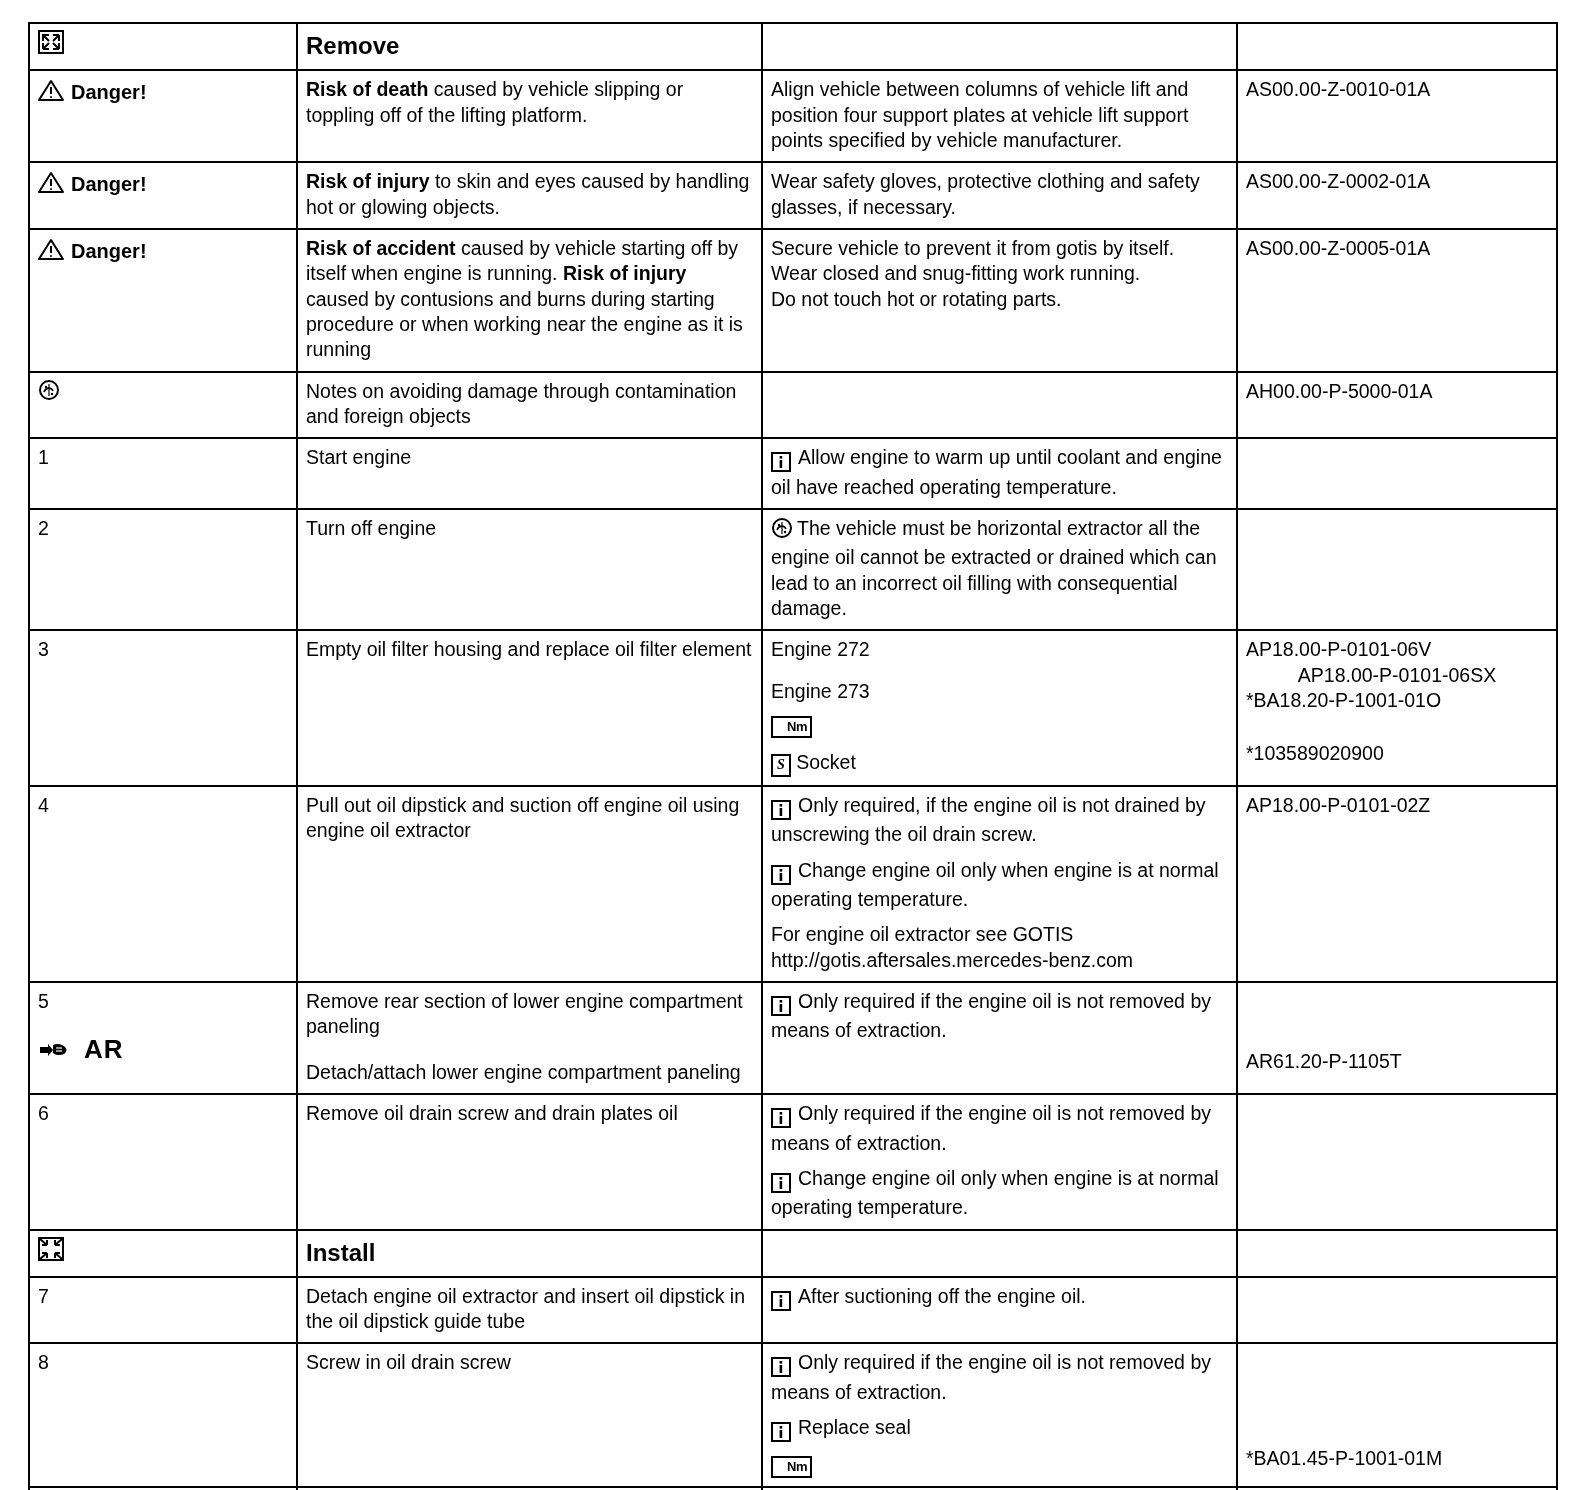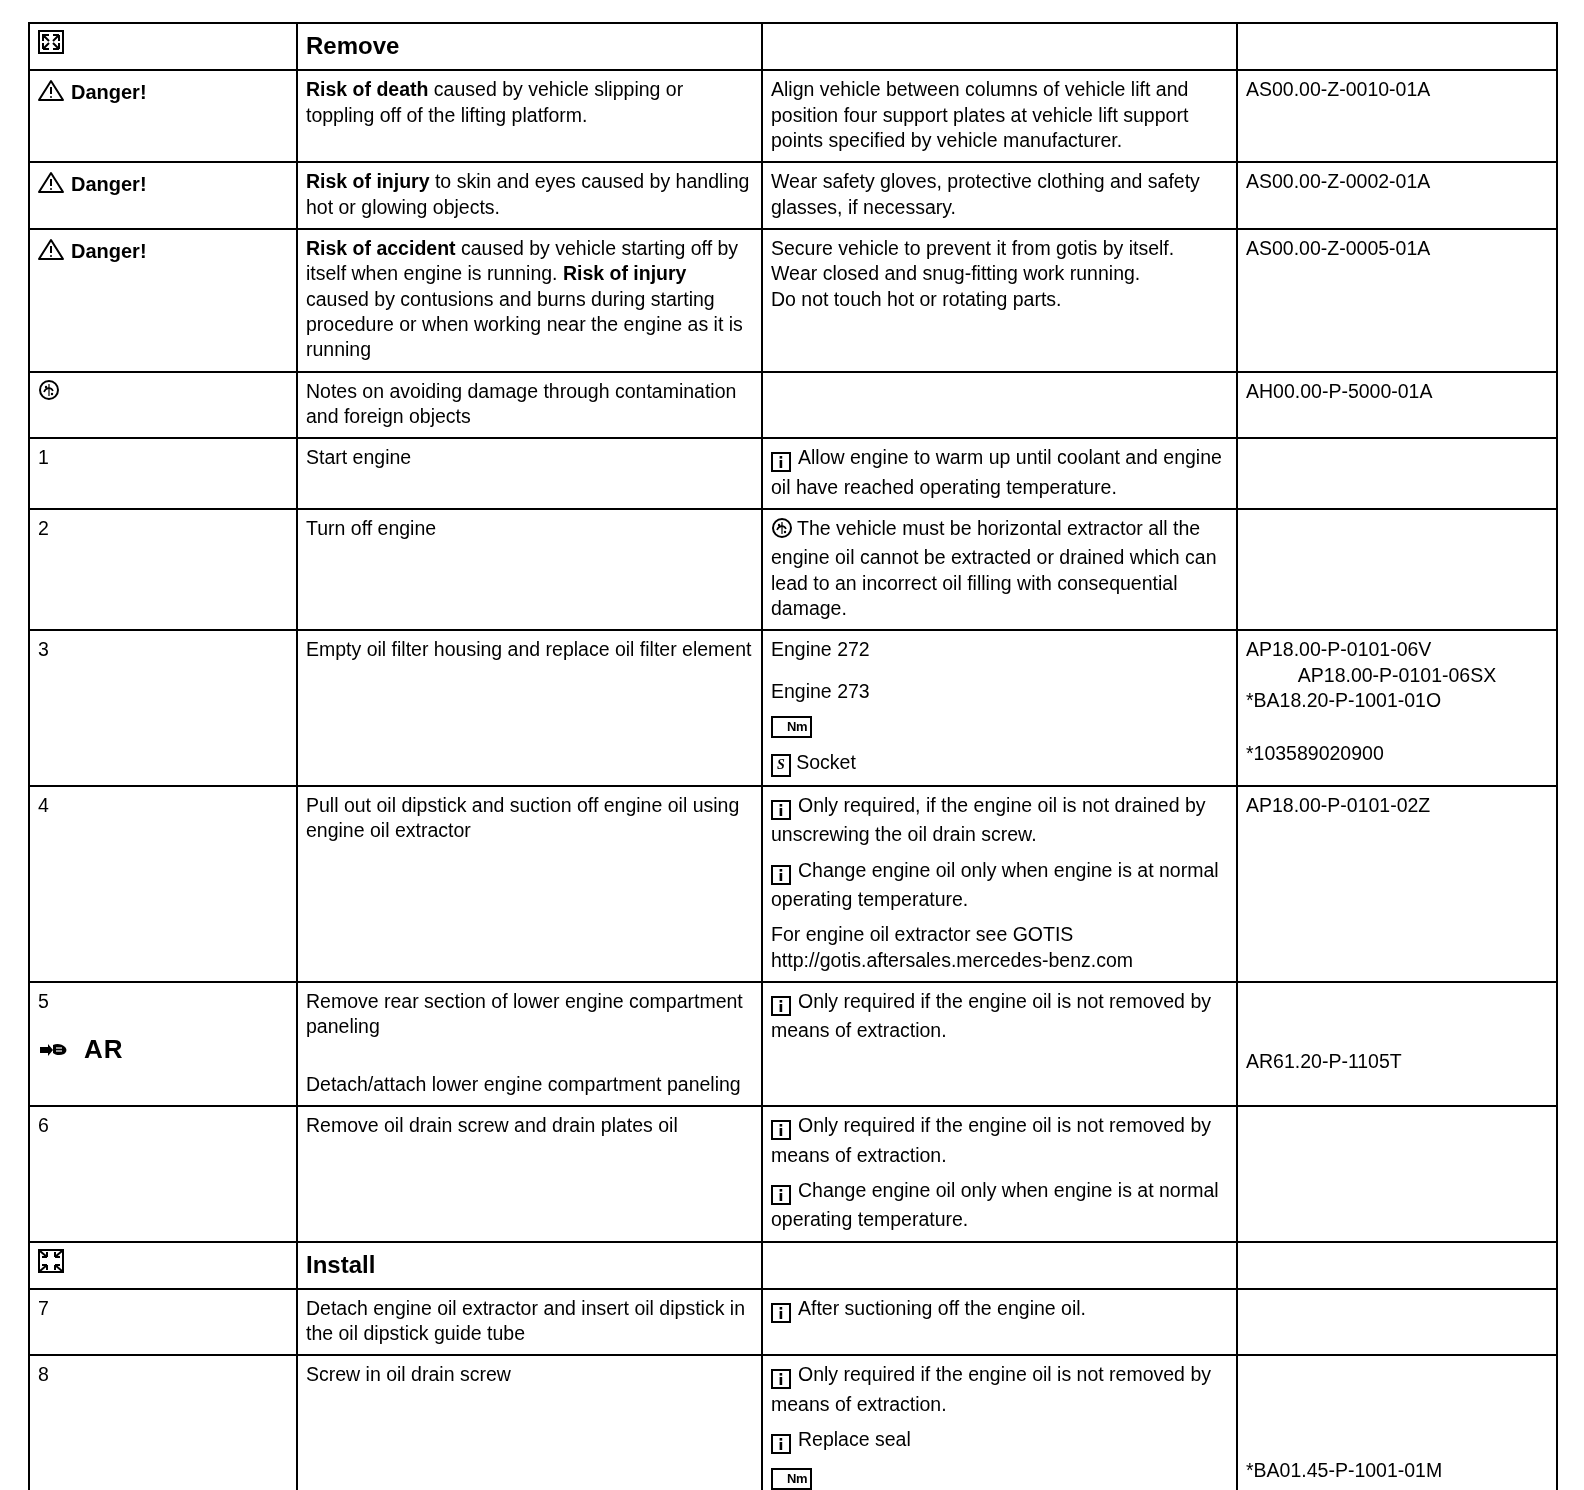--- a/index.html
+++ b/index.html
@@ -315,21 +315,21 @@
             <path d="M15 6 C19 4, 24 5, 27 8 C29 10, 29 13, 26 15 C22 17, 17 16, 15 14 Z" fill="#000"></path>
             <path d="M18 9 L24 9" stroke="#fff" stroke-width="1.2"></path>
             <path d="M18 12 L24 12" stroke="#fff" stroke-width="1.2"></path>
           </svg>
         </span>
         <span class="ar">AR</span>
       </div>
     </td>
     <td>
       <div class="p">Remove rear section of lower engine compartment paneling</div>
-      <div class="p" style="margin-top:32px">Detach/attach lower engine compartment paneling</div>
+      <div class="p" style="margin-top:20px">Detach/attach lower engine compartment paneling</div>
     </td>
     <td>
       <div class="p"><span class="inline-ico"><svg class="info" viewBox="0 0 20 20">
                   <rect x="1" y="1" width="18" height="18" fill="none" stroke="#000" stroke-width="2"></rect>
                   <rect x="8.6" y="4" width="2.6" height="2.6" fill="#000"></rect>
                   <rect x="8.6" y="8" width="2.6" height="8" fill="#000"></rect>
                 </svg></span><span>Only required if the engine oil is not removed by means of extraction.</span></div>
     </td>
     <td>
       <div class="ref" style="margin-top:60px">AR61.20-P-1105T</div>

